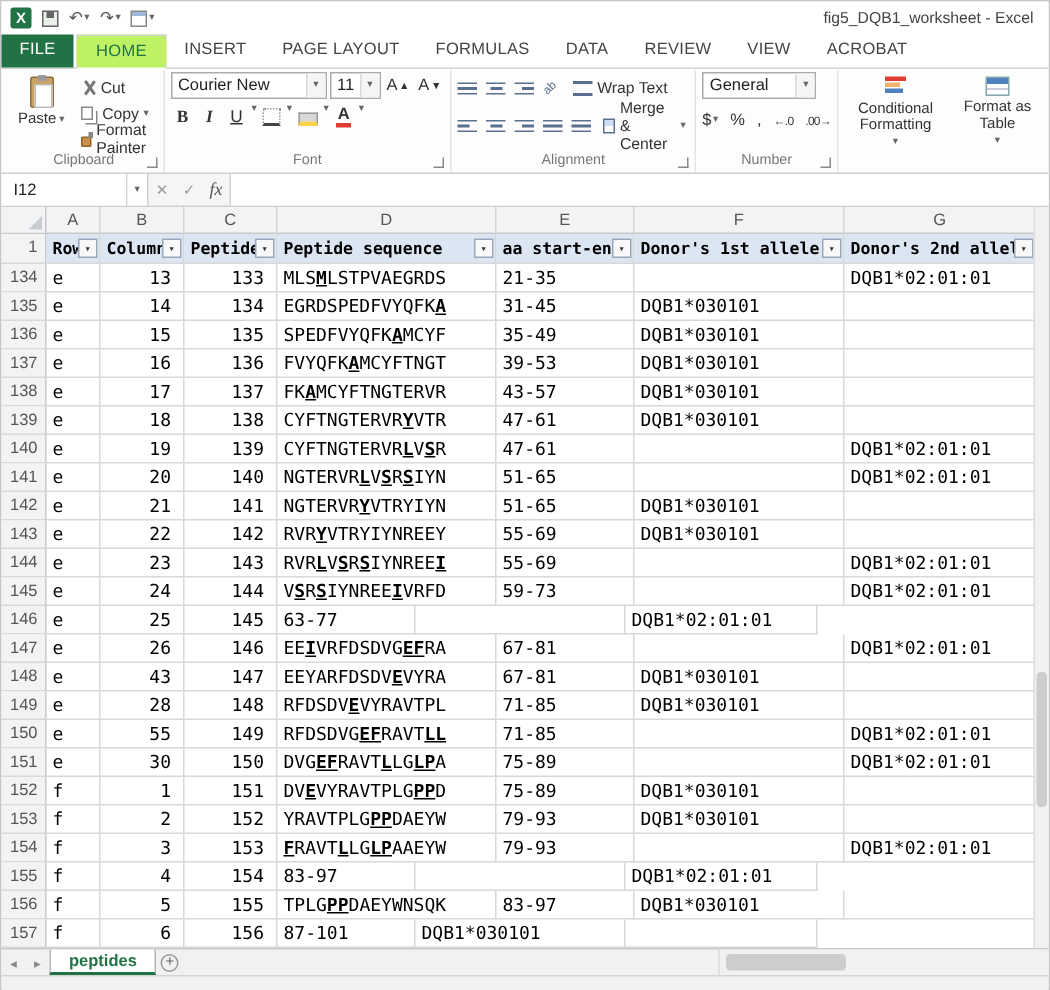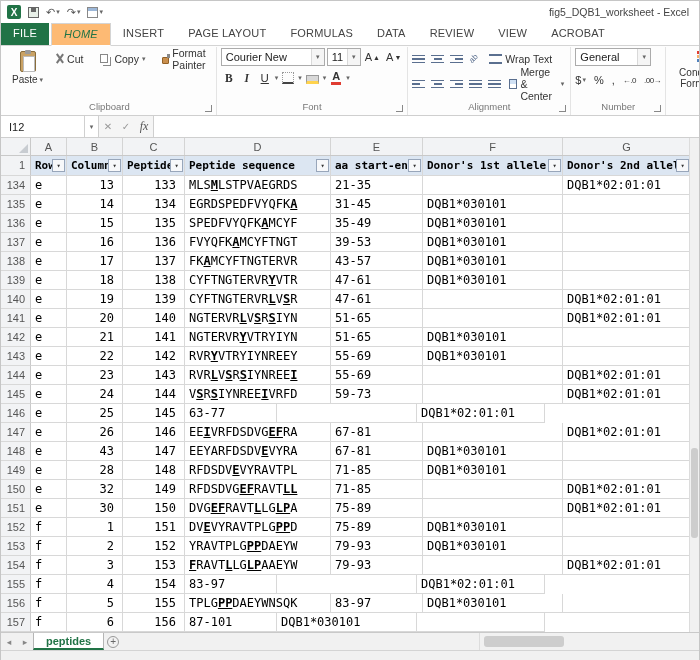--- a/index.html
+++ b/index.html
@@ -17,48 +17,48 @@
   .qbtn { color:#555; font-size:11px; line-height:11px; display:flex; align-items:center; gap:1px; cursor:default; }
   .caret { font-size:7px; color:#666; line-height:8px; }
   .ic-sheeticon { width:11px; height:11px; border:1px solid #888;
      background:linear-gradient(#9db8d9 0 3px, #fff 3px); }
   .title-text { margin-left:auto; font-size:10.5px; color:#444; padding-right:4px; }
 
   
   .ribbon-tabs { height:23px; display:flex; background:#fff; border-bottom:1px solid #d4d4d4; padding-left:0; }
   .rtab { font-size:11px; color:#444; padding:4px 12px 5px; letter-spacing:.2px; }
   .rtab.file { background:#217346; color:#fff; margin-right:2px; }
-  .rtab.active { background:#fdba74; color:#217346; border:1px solid #d4d4d4; border-bottom:1px solid #fff; margin-bottom:-1px;font-style:italic; }
+  .rtab.active { background:#bef264; color:#217346; border:1px solid #d4d4d4; border-bottom:1px solid #fff; margin-bottom:-1px; }
 
   
   .ribbon { height:70px; display:flex; background:#fdfdfd; border-bottom:1px solid #cfcfcf; padding:1px 0 0 2px; overflow:hidden; }
   .group { display:flex; flex-direction:column; border-right:1px solid #e4e4e4; padding:1px 4px 0; }
   .g-body { flex:1; display:flex; align-items:flex-start; gap:4px; }
   .g-body.col { flex-direction:column; gap:3px; }
   .g-label { height:14px; font-size:9.5px; color:#777; text-align:center; position:relative; padding:0 12px; }
   .launcher { position:absolute; right:0; bottom:3px; width:7px; height:7px;
               border-right:1px solid #888; border-bottom:1px solid #888; }
   .big-btn { display:flex; flex-direction:column; align-items:center; gap:2px; padding:3px 5px; font-size:10px; color:#333; }
   .bb-label { display:flex; align-items:center; gap:2px; text-align:center; line-height:11px; }
   .bb-label.two { width:58px; flex-wrap:wrap; justify-content:center; }
   .ic-clip { width:16px; height:21px; background:#c9a265; border:1px solid #8a6d3b; border-radius:2px; position:relative; }
   .ic-clip::before { content:""; position:absolute; left:2px; top:4px; width:10px; height:14px; background:#fff; border:1px solid #bbb; }
   .ic-clip::after { content:""; position:absolute; left:4px; top:-2px; width:6px; height:4px; background:#9a9a9a; border-radius:1px; }
-  .small-col { display:flex; flex-direction:row; gap:13px; padding-top:2px; }
+  .small-col { display:flex; flex-direction:column; gap:0; padding-top:2px; }
   .sbtn { display:flex; align-items:center; gap:3px; font-size:10.5px; color:#333; height:17px; padding:0 2px; }
   .ic-cut { position:relative; width:10px; height:11px; }
   .ic-cut::before,.ic-cut::after { content:""; position:absolute; left:5px; top:0; width:1.5px; height:11px; background:#777; }
   .ic-cut::before { transform:rotate(35deg); } .ic-cut::after { transform:rotate(-35deg); }
   .ic-copy { width:8px; height:9px; border:1px solid #888; background:#fff; box-shadow:2px 2px 0 #fff, 3px 3px 0 #888; margin-right:3px; }
   .ic-brush { width:11px; height:7px; background:#c98f4d; border:1px solid #936126; border-radius:1px; position:relative; margin-top:3px; }
   .ic-brush::before { content:""; position:absolute; left:4px; top:-4px; width:3px; height:4px; background:#888; }
   .combo { display:flex; align-items:center; border:1px solid #ababab; background:#fff; height:18px; font-size:11px; color:#222; padding-left:4px; }
   .combo .cval { flex:1; white-space:nowrap; overflow:hidden; }
   .combo .drop { width:13px; align-self:stretch; display:flex; align-items:center; justify-content:center; border-left:1px solid #d9d9d9; background:#f5f5f5; }
-  .fnt-row { display:flex; gap:2px; align-items:center; }
+  .fnt-row { display:flex; gap:2px; align-items:flex-start; }
   .tbtn { min-width:16px; height:18px; display:flex; align-items:center; justify-content:center; font-size:11.5px; color:#333; padding:0 2px; }
   .tbtn b { font-family:"Liberation Serif", serif; }
   .grow-az { font-size:11px; color:#333; display:flex; align-items:center; }
   .grow-az .tri { font-size:7px; margin-left:1px; }
   .ic-border { width:12px; height:12px; border:1px dotted #9a9a9a; border-bottom:2px solid #444; }
   .ic-fill { width:13px; height:9px; background:#d8d8d8; border:1px solid #999; border-bottom:3px solid #ffd34d; margin-top:2px; }
   .ic-fontcolor { font-size:11px; font-weight:bold; color:#333; border-bottom:3px solid #e03c31; line-height:11px; padding:0 1px; }
   .bars { display:inline-block; width:13px; }
   .bars i { display:block; height:1.5px; background:#5a6f8f; margin:2px 0; width:13px; }
   .bars.center i:nth-child(even){ width:8px; margin-left:auto; margin-right:auto; }
@@ -521,21 +521,21 @@
           <div class="cell w-b r">28</div>
           <div class="cell w-c r">148</div>
           <div class="cell w-d">RFDSDV<span class="ul">E</span>VYRAVTPL</div>
           <div class="cell w-e">71-85</div>
           <div class="cell w-f">DQB1*030101</div>
           <div class="cell w-g"></div>
         </div>
         <div class="grow">
           <div class="rn">150</div>
           <div class="cell w-a">e</div>
-          <div class="cell w-b r">32</div>
+          <div class="cell w-b r">55</div>
           <div class="cell w-c r">149</div>
           <div class="cell w-d">RFDSDVG<span class="ul">EF</span>RAVT<span class="ul">LL</span></div>
           <div class="cell w-e">71-85</div>
           <div class="cell w-f"></div>
           <div class="cell w-g">DQB1*02:01:01</div>
         </div>
         <div class="grow">
           <div class="rn">151</div>
           <div class="cell w-a">e</div>
           <div class="cell w-b r">30</div>

